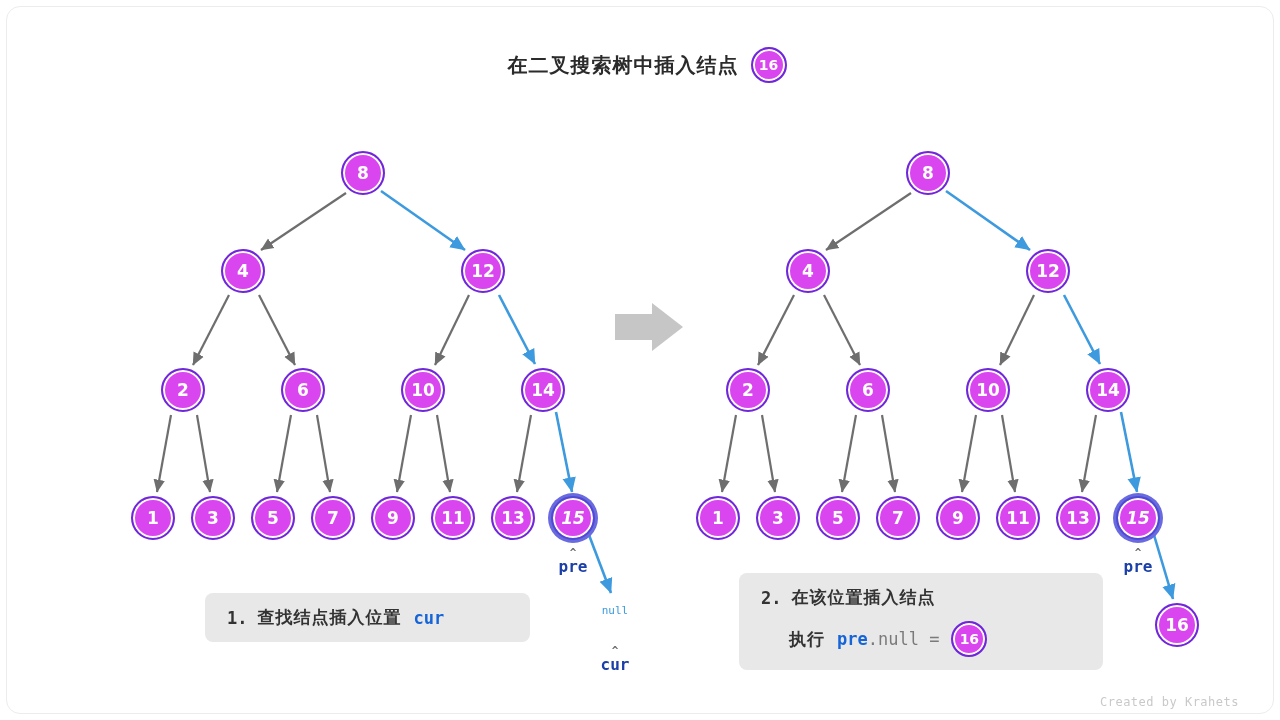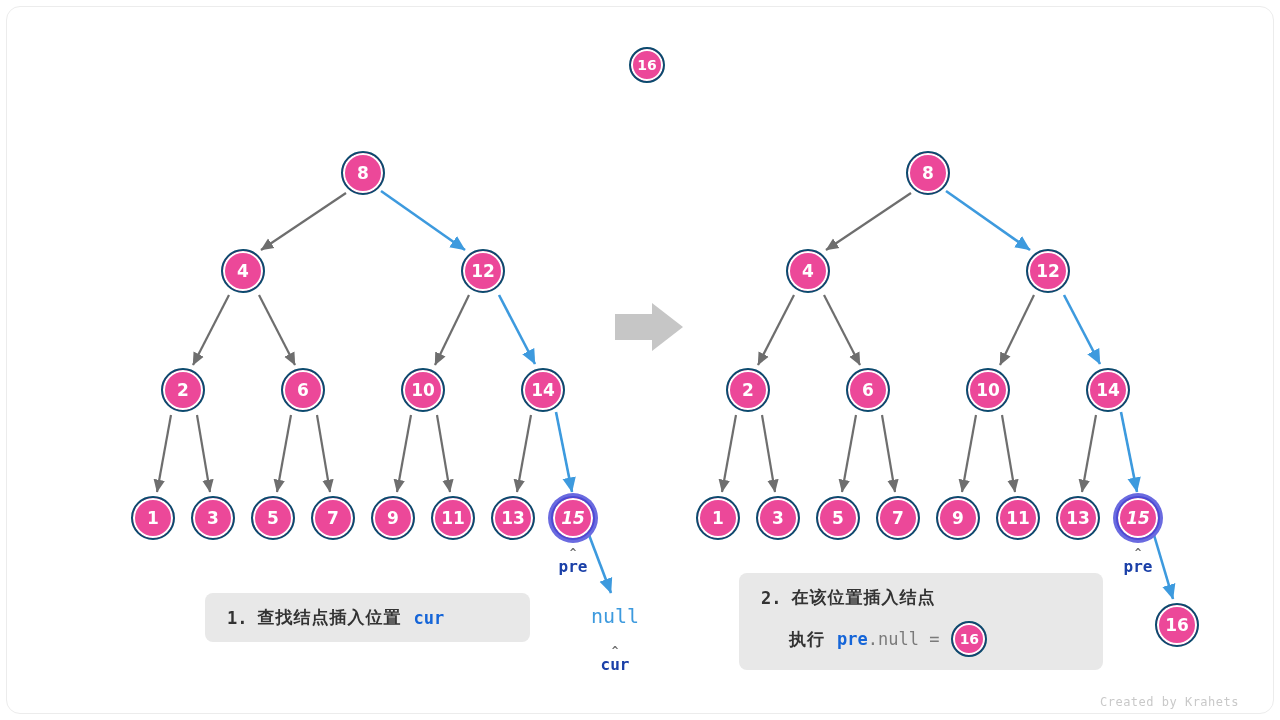--- a/index.html
+++ b/index.html
@@ -44,22 +44,22 @@
     font-weight: bold;
     color: #2b2b2b;
     letter-spacing: 1px;
   }
 
   
   .node {
     position: absolute;
     width: 44px; height: 44px;
     border-radius: 50%;
-    background: #ec4899;
-    border: 2px solid #0c4a6e;
+    background: #d946ef;
+    border: 2px solid #6d28d9;
     box-shadow: inset 0 0 0 2px #ffffff;
     color: #ffffff;
     font-size: 17px;
     font-weight: bold;
     display: flex;
     align-items: center;
     justify-content: center;
     transform: translate(-50%, -50%);
     font-family: "DejaVu Sans", sans-serif;
   }
@@ -92,21 +92,21 @@
     color: #6e6e6e;
     font-size: 11px;
     font-weight: bold;
     line-height: 1;
     margin-bottom: 1px;
   }
   .nulltext {
     position: absolute;
     transform: translateX(-50%);
     font-family: "DejaVu Sans Mono", monospace;
-    font-size: 20px;
+    font-size: 11px;
     color: #3d9ade;
   }
 
   
   .caption {
     position: absolute;
     background: #e8e8e8;
     border-radius: 8px;
     padding: 13px 22px;
     color: #333333;
@@ -202,20 +202,21 @@
         <path d="M1114,405 L1130,485"></path>
         <path d="M1147,528 L1166,592"></path>
       </g>
 
       <g>
         <path d="M608,307 L645,307 L645,296 L676,320 L645,344 L645,333 L608,333 z" fill="#c6c6c6"></path>
       </g>
     </svg>
 
     <div id="title-row">
+      <span id="title-text">在二叉搜索树中插入结点</span>
       <span class="node small">16</span>
     </div>
 
     <div class="node" style="left:356px;top:166px">8</div>
     <div class="node" style="left:236px;top:264px">4</div>
     <div class="node" style="left:476px;top:264px">12</div>
     <div class="node" style="left:176px;top:383px">2</div>
     <div class="node" style="left:296px;top:383px">6</div>
     <div class="node" style="left:416px;top:383px">10</div>
     <div class="node" style="left:536px;top:383px">14</div>

